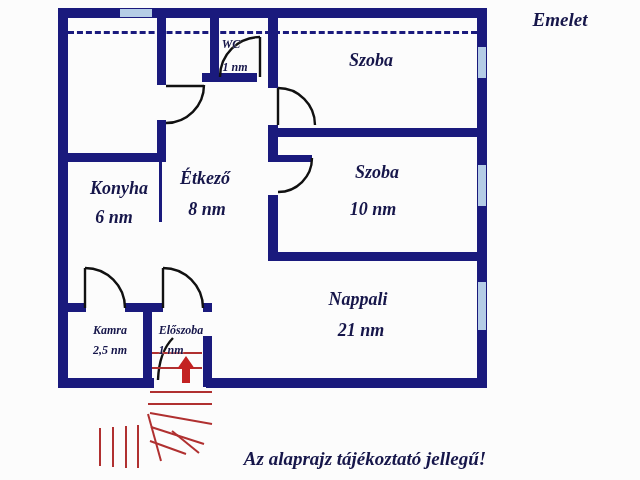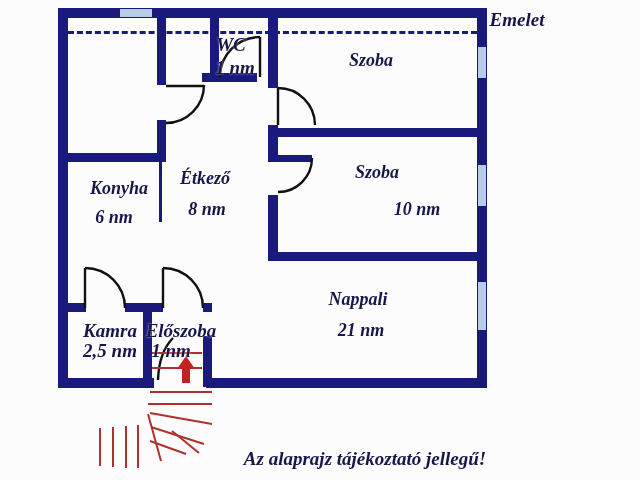--- a/index.html
+++ b/index.html
@@ -15,21 +15,21 @@
   svg.overlay{position:absolute;left:0;top:0;}
   .door{stroke:var(--door,#111111);stroke-width:2.4;fill:none;}
   .red{stroke:var(--stairs,#b03030);stroke-width:2;fill:none;}
   .redfill{fill:var(--arrow,#c32222);stroke:none;}
   .label{
     position:absolute;transform:translate(-50%,-50%);
     white-space:nowrap;font-weight:bold;font-style:italic;
     color:var(--text,#16164a);font-size:18px;line-height:1;z-index:5;
     text-shadow:0 0 2px rgba(255,255,255,.9);
   }
-  .label.small{font-size:19px;}
+  .label.small{font-size:12px;}
   .label.big{font-size:19px;}
 </style>
 </head>
 <body>
 
 <div class="stage" style="--wall: #1a1a7d; --window: #b5cde6; --door: #111111; --stairs: #b03030; --arrow: #c32222; --text: #16164a; --bg: #fcfcfc;">
 
   <div class="wall" style="left:58px;top:8px;width:429px;height:10px;"></div>
   <div class="wall" style="left:58px;top:8px;width:10px;height:380px;"></div>
   <div class="wall" style="left:477px;top:8px;width:10px;height:380px;"></div>
@@ -91,28 +91,28 @@
     <path class="red" d="M 126 426 V 468"></path>
     <path class="red" d="M 138 425 V 468"></path>
 
     <path class="redfill" d="M 186 356 L 177 369 L 182 369 L 182 383 L 190 383 L 190 369 L 195 369 Z"></path>
   </svg>
 
   <div class="label small" style="left:231px;top:44px;">WC</div>
   <div class="label small" style="left:235px;top:67px;">1 nm</div>
   <div class="label" style="left:371px;top:60px;">Szoba</div>
   <div class="label" style="left:377px;top:172px;">Szoba</div>
-  <div class="label" style="left:373px;top:209px;margin-left:44px;">10 nm</div>
+  <div class="label" style="left:373px;top:209px;">10 nm</div>
   <div class="label" style="left:119px;top:188px;">Konyha</div>
   <div class="label" style="left:114px;top:217px;text-align:right;">6 nm</div>
   <div class="label" style="left:205px;top:178px;">Étkező</div>
   <div class="label" style="left:207px;top:209px;">8 nm</div>
   <div class="label" style="left:358px;top:299px;">Nappali</div>
   <div class="label" style="left:361px;top:330px;">21 nm</div>
   <div class="label small" style="left:110px;top:330px;">Kamra</div>
   <div class="label small" style="left:110px;top:350px;">2,5 nm</div>
   <div class="label small" style="left:181px;top:330px;">Előszoba</div>
   <div class="label small" style="left:171px;top:350px;">1 nm</div>
 
-  <div class="label big" style="left:517px;top:19px;">Emelet</div>
+  <div class="label big" style="left:560px;top:19px;">Emelet</div>
   <div class="label big" style="left:365px;top:458px;">Az alaprajz tájékoztató jellegű!</div>
 
 </div>
 
 </body></html>

